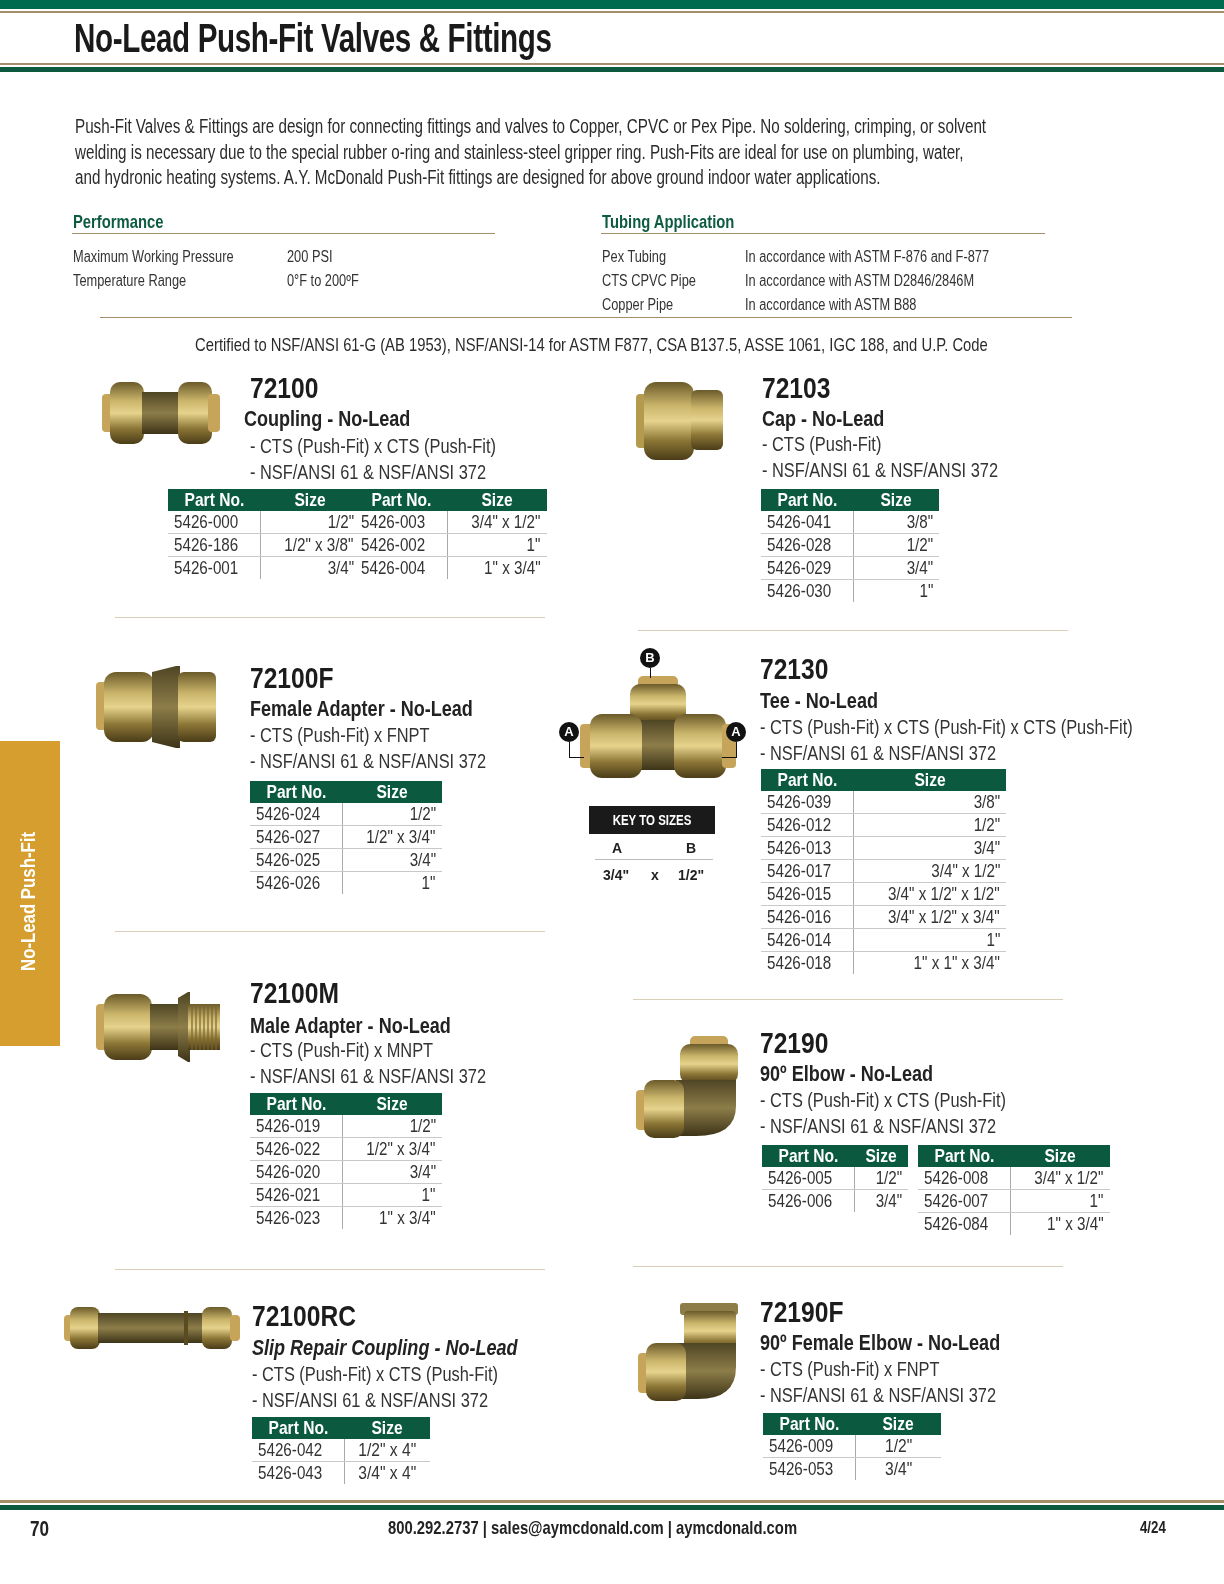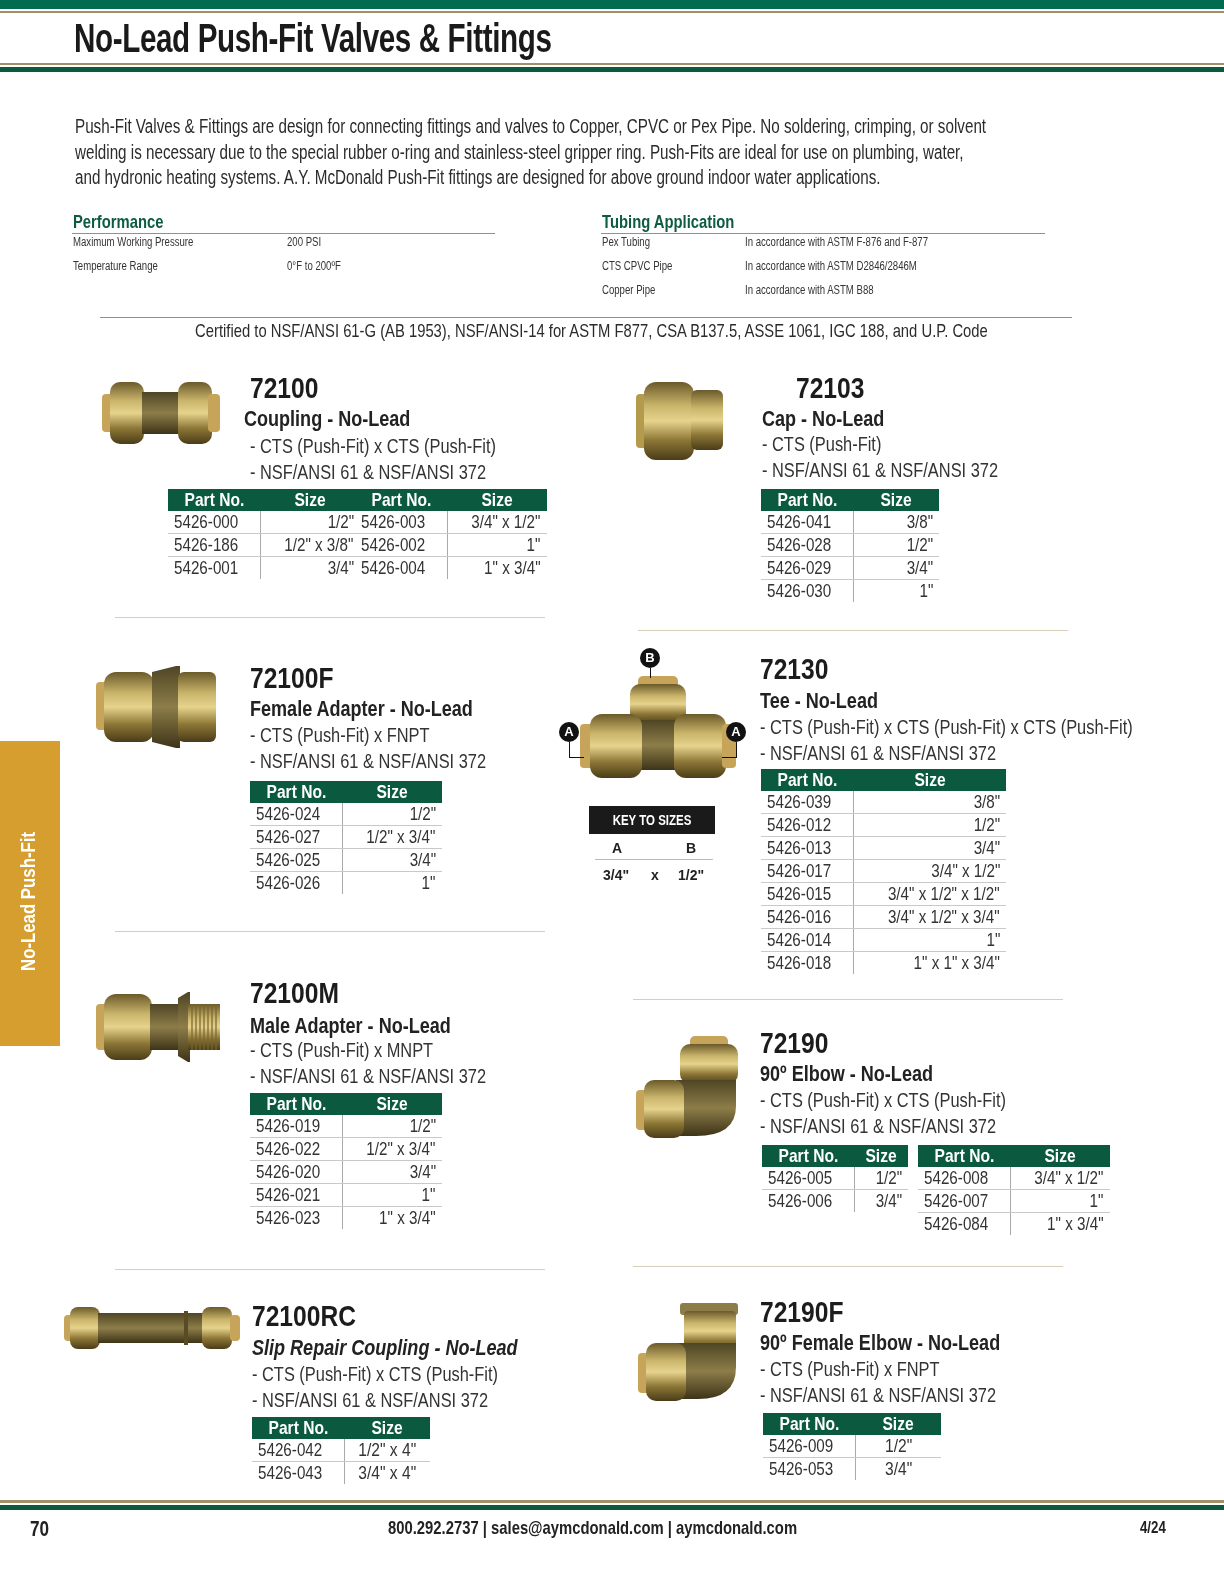--- a/index.html
+++ b/index.html
@@ -15,24 +15,24 @@
 
   .title { left:74px; top:16px; font-size:40px; font-weight:bold; color:#1a1a1a; letter-spacing:-0.5px; }
   .title .cond { transform:scaleX(0.74); }
 
   .intro { left:75px; top:114px; width:1060px; font-size:19.5px; line-height:25.5px; color:#2b2b2b; }
   .intro .cond { transform:scaleX(0.78); white-space:nowrap; display:block; }
 
   .sec-head { font-size:18.5px; font-weight:bold; color:#0d5b40; }
   .sec-head .cond { transform:scaleX(0.8); }
   .rule-tan { height:1px; background:#a58f6a; }
-  .spec-row { font-size:12px; color:#333; height:24px; }
+  .spec-row { font-size:16px; color:#333; height:24px;margin-top:13px; }
   .spec-row .cond { transform:scaleX(0.8); }
 
-  .cert { left:0; width:1182px; top:320px; text-align:center; font-size:18.5px; color:#2b2b2b; }
+  .cert { left:0; width:1182px; top:334px; text-align:center; font-size:18.5px; color:#2b2b2b; }
   .cert .cond { transform:scaleX(0.8); transform-origin:center top; }
 
   .prod-num { font-size:30px; font-weight:bold; color:#1c1c1c; }
   .prod-num .cond { transform:scaleX(0.82); }
   .prod-name { font-size:22px; font-weight:bold; color:#222; }
   .prod-name .cond { transform:scaleX(0.82); }
   .prod-line { font-size:20.5px; color:#333; }
   .prod-line .cond { transform:scaleX(0.8); }
 
   table.pt { border-collapse:collapse; position:absolute; font-size:19px; color:#333; }
@@ -237,21 +237,21 @@
         <td class="sz"><span class="sqr">1"</span></td>
       </tr>
   <tr>
         <td class="pn"><span class="sq">5426-004</span></td>
         <td class="sz"><span class="sqr">1" x 3/4"</span></td>
       </tr>
 </tbody>
   </table>
 <div class="abs divider" style="left:115px;top:617px;width:430px;"></div>
 
-<div class="abs prod-num" style="left:796px;top:371px;"><span class="cond">72103</span></div>
+<div class="abs prod-num" style="left:762px;top:371px;"><span class="cond">72103</span></div>
 <div class="abs prod-name" style="left:762px;top:406px;"><span class="cond">Cap - No-Lead</span></div>
 <div class="abs prod-line" style="left:762px;top:432px;"><span class="cond">- CTS (Push-Fit)</span></div>
 <div class="abs prod-line" style="left:762px;top:458px;"><span class="cond">- NSF/ANSI 61 &amp; NSF/ANSI 372</span></div>
 <table class="pt" style="left:761px;top:489px;width:178px;">
   <tbody>
       <tr>
         <th style="width:88px;"><span class="sqc">Part No.</span></th>
         <th><span class="sqc">Size</span></th>
       </tr>
   <tr>

